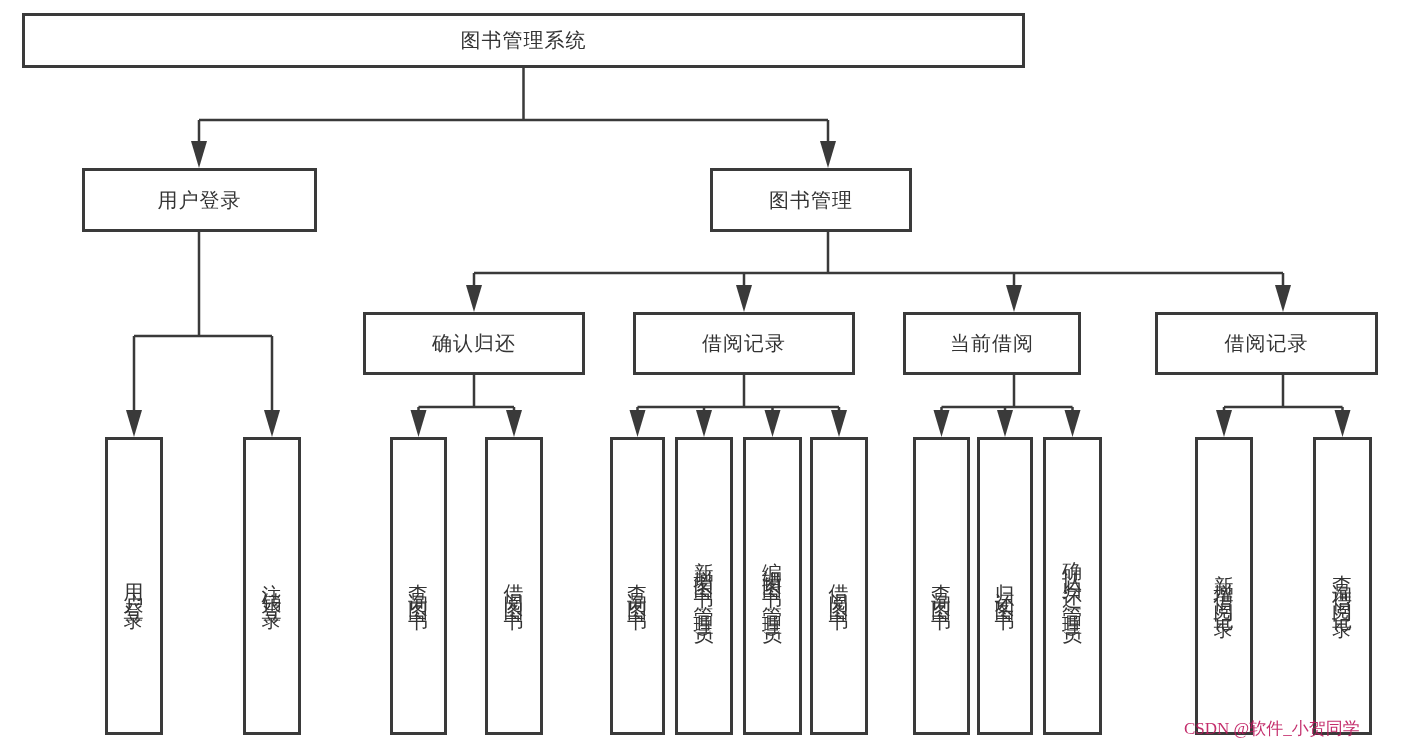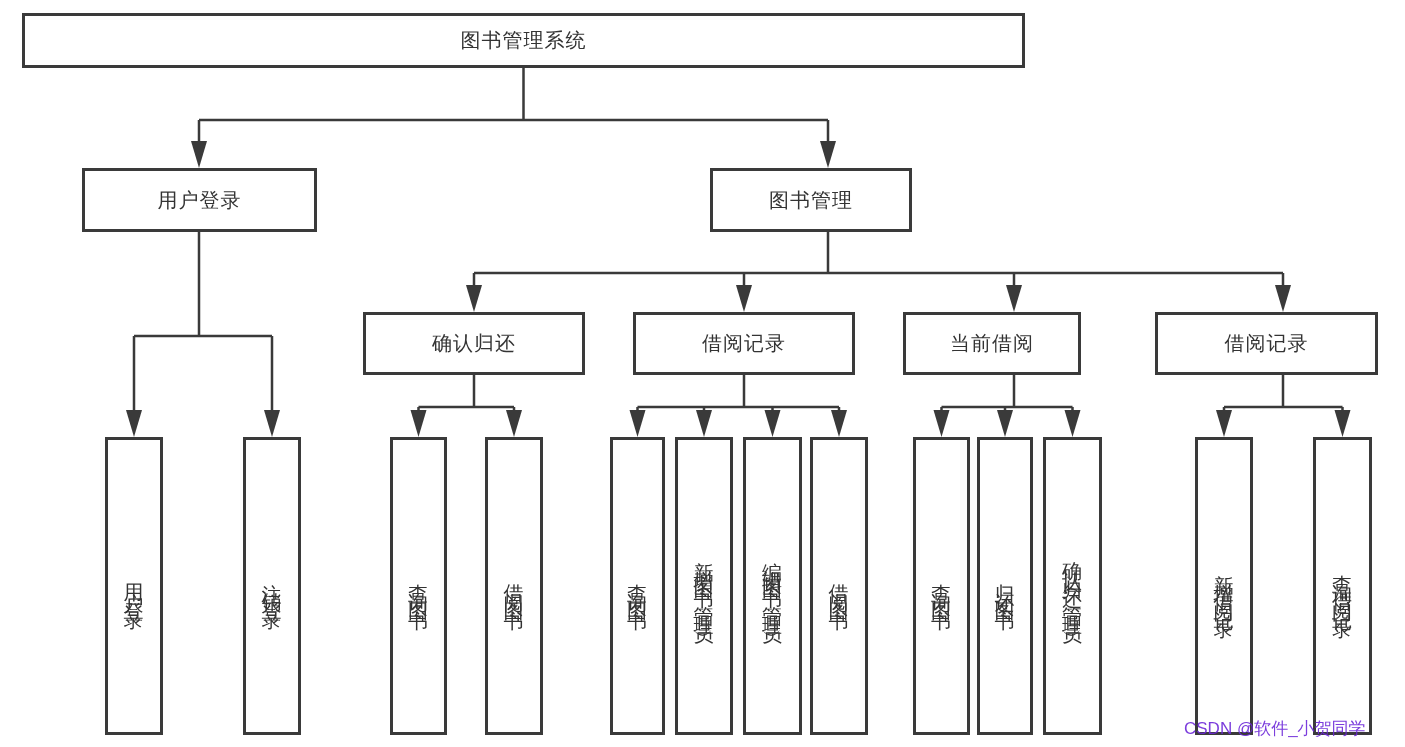--- a/index.html
+++ b/index.html
@@ -183,15 +183,15 @@
     <span class="vlabel">确认归还（管理员）</span>
   </div>
 
   <div class="vbox" style="left:1195px; width:58px;">
     <span class="vlabel">新增借阅记录</span>
   </div>
   <div class="vbox" style="left:1313px; width:59px;">
     <span class="vlabel">查询借阅记录</span>
   </div>
 
-  <div class="watermark" style="color: #6d28d9;">CSDN @软件_小贺同学</div>
+  <div class="watermark" style="color: #be185d; font-family: Liberation Serif, serif;">CSDN @软件_小贺同学</div>
 
 </div>
 
 </body></html>

